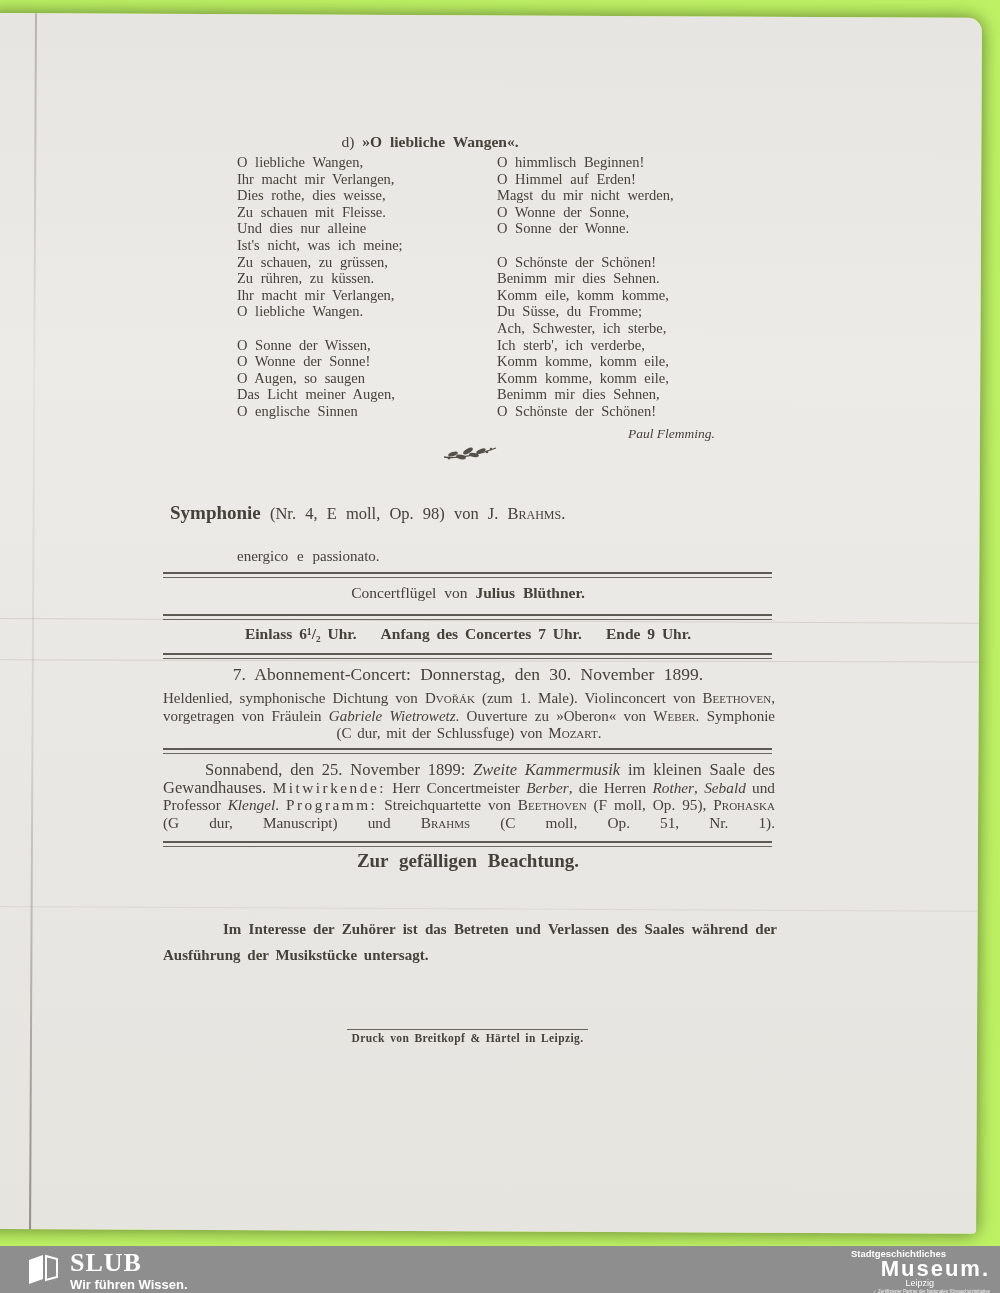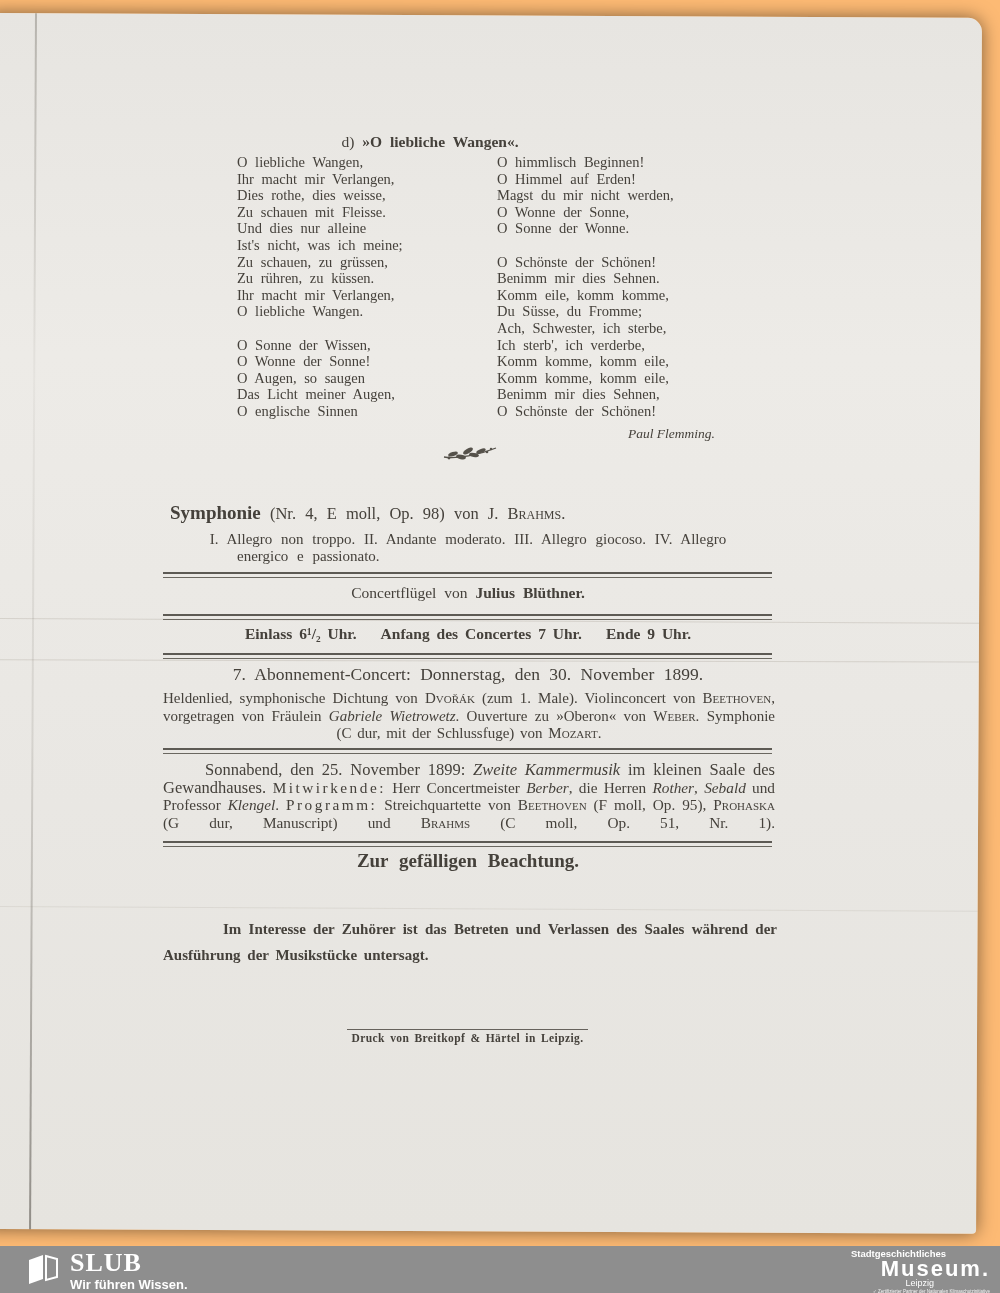--- a/index.html
+++ b/index.html
@@ -1,16 +1,16 @@
 <!DOCTYPE html>
 <html><head>
 <meta charset="utf-8">
 <style>
   html,body{margin:0;padding:0;}
-  .page{position:relative;width:1000px;height:1293px;background:#fdba74;overflow:hidden;
+  .page{position:relative;width:1000px;height:1293px;background:#bef264;overflow:hidden;
         font-family:"Liberation Serif","DejaVu Serif",serif;color:#45413b;}
   .paper{position:absolute;left:-12px;top:13px;width:994px;height:1216px;
          background:linear-gradient(180deg,#e7e5e1 0%,#edebe7 28%,#e9e7e3 65%,#e6e4df 100%);
          border-radius:2px 14px 4px 2px;transform:rotate(0.28deg);transform-origin:0 0;
          box-shadow:0 0 18px rgba(0,0,0,.5);}
   .crease-v{position:absolute;left:47px;top:0;width:2px;height:100%;
          background:linear-gradient(180deg,rgba(90,85,75,.35),rgba(90,85,75,.05) 30%,rgba(90,85,75,.14) 60%,rgba(60,55,48,.5));}
   .crease-h{position:absolute;left:0;width:100%;height:1px;background:rgba(115,105,90,.18);}
   .content{position:absolute;left:0;top:0;width:1000px;height:1293px;}
   .abs{position:absolute;}
@@ -128,21 +128,20 @@
         <ellipse cx="40" cy="8" rx="5" ry="2" fill="#55514a" transform="rotate(-22 40 8)"></ellipse>
         <circle cx="8" cy="15" r="1.4" fill="#55514a"></circle>
         <circle cx="46" cy="9" r="1.3" fill="#55514a"></circle>
         <circle cx="50" cy="6" r="1.2" fill="#55514a"></circle>
       </svg>
     </div>
 
 
     <div class="abs symphonie"><span class="work">Symphonie</span><span> (Nr. 4, E moll, Op. 98) von J. </span><span class="sc">Brahms</span><span>.</span></div>
 
-    <div class="abs ctr mov mov1">I. Allegro non troppo.  II. Andante moderato.  III. Allegro giocoso.  IV. Allegro</div>
     <div class="abs mov mov2">energico e passionato.</div>
 
     <div class="abs rule r1"></div>
 
     <div class="abs ctr piano"><span>Concertflügel von </span><span class="b">Julius Blüthner.</span></div>
 
     <div class="abs rule r2"></div>
 
     <div class="abs ctr times"><span>Einlass 6¹/₂ Uhr.</span><span>Anfang des Concertes 7 Uhr.</span><span>Ende 9 Uhr.</span></div>
 

